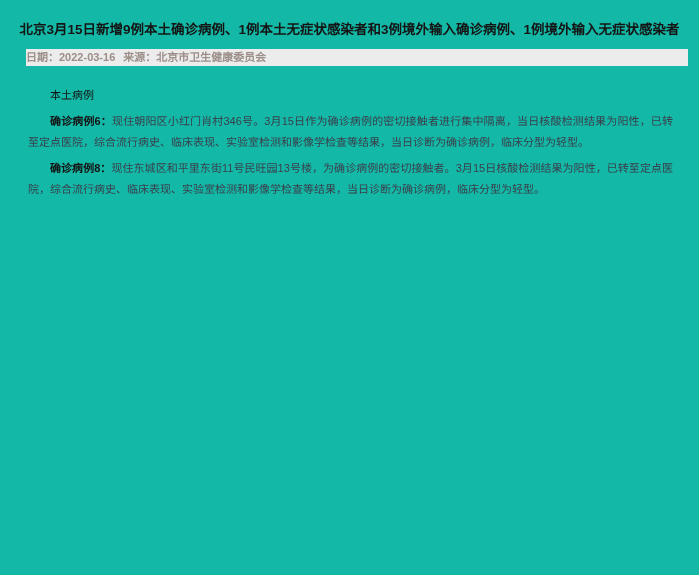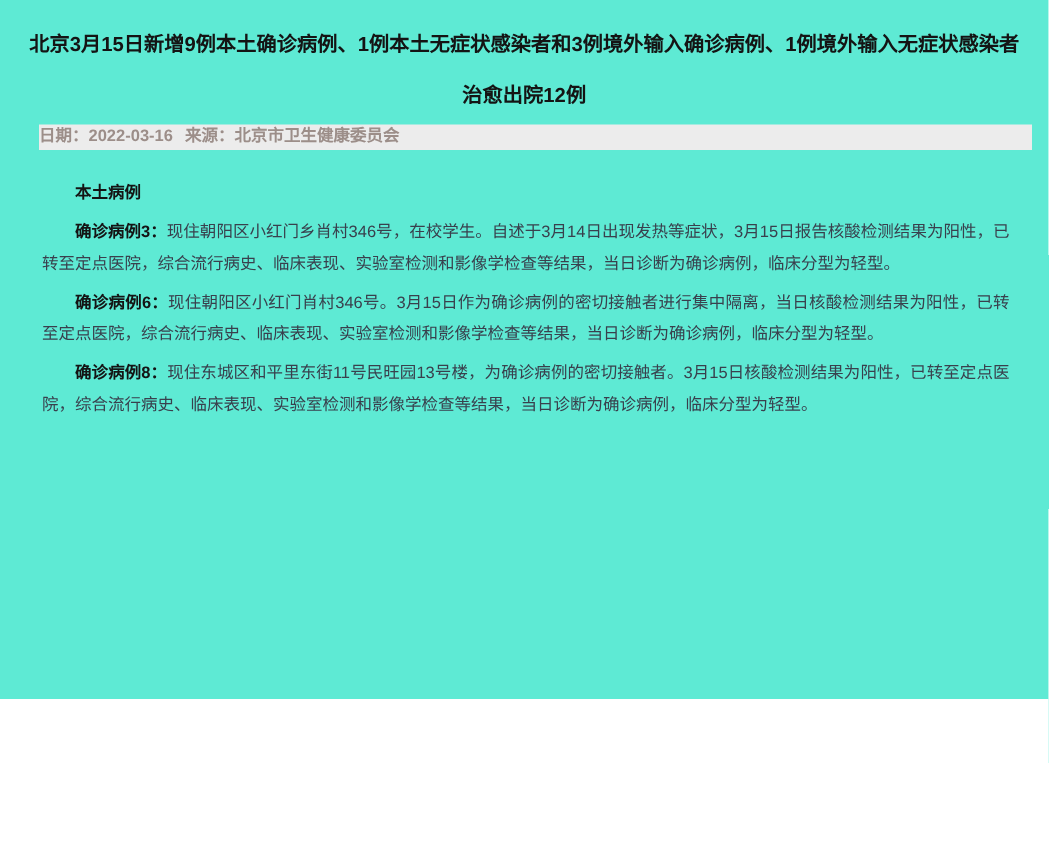--- a/index.html
+++ b/index.html
@@ -8,22 +8,22 @@
     background: #ffffff;
   }
   body {
     width: 699px;
     height: 575px;
     overflow: hidden;
     font-family: "Liberation Sans", "DejaVu Sans", sans-serif;
   }
   .page {
     width: 699px;
-    height: 466px;
-    background: #5eead4;
+    height: 575px;
+    background: #14b8a6;
   }
   .article-title {
     margin: 0 10px 0 10px;
     padding-top: 21px;
     text-align: center;
     font-weight: bold;
     font-size: 13.5px;
     line-height: 17px;
     color: #141414;
   }
@@ -49,45 +49,43 @@
     font-size: 11px;
     line-height: 21px;
     color: #39404d;
     text-align: justify;
   }
   .content p {
     margin: 0 0 5px 0;
     text-indent: 2em;
   }
   .section-header {
-    font-weight: bold;
+    font-weight: normal;
     color: #141414;
   }
   .case-label {
     font-weight: bold;
     color: #141414;
   }
 </style>
 </head>
 <body>
 
 <div class="page">
 
   <div class="article-title">
     <div class="t1">北京3月15日新增9例本土确诊病例、1例本土无症状感染者和3例境外输入确诊病例、1例境外输入无症状感染者</div>
-    <div class="t2">治愈出院12例</div>
   </div>
 
   <div class="meta-bar"><span>日期：</span><span>2022-03-16</span><span class="src">来源：</span><span>北京市卫生健康委员会</span></div>
 
   <div class="content">
     <p class="section-header">本土病例</p>
     <div id="cases">
 
-  <p class="case"><b class="case-label">确诊病例3：</b><span class="case-text">现住朝阳区小红门乡肖村346号，在校学生。自述于3月14日出现发热等症状，3月15日报告核酸检测结果为阳性，已转至定点医院，综合流行病史、临床表现、实验室检测和影像学检查等结果，当日诊断为确诊病例，临床分型为轻型。</span></p>
 
 
 
   <p class="case"><b class="case-label">确诊病例6：</b><span class="case-text">现住朝阳区小红门肖村346号。3月15日作为确诊病例的密切接触者进行集中隔离，当日核酸检测结果为阳性，已转至定点医院，综合流行病史、临床表现、实验室检测和影像学检查等结果，当日诊断为确诊病例，临床分型为轻型。</span></p>
 
 
   <p class="case"><b class="case-label">确诊病例8：</b><span class="case-text">现住东城区和平里东街11号民旺园13号楼，为确诊病例的密切接触者。3月15日核酸检测结果为阳性，已转至定点医院，综合流行病史、临床表现、实验室检测和影像学检查等结果，当日诊断为确诊病例，临床分型为轻型。</span></p>
 
 </div>
   </div>

